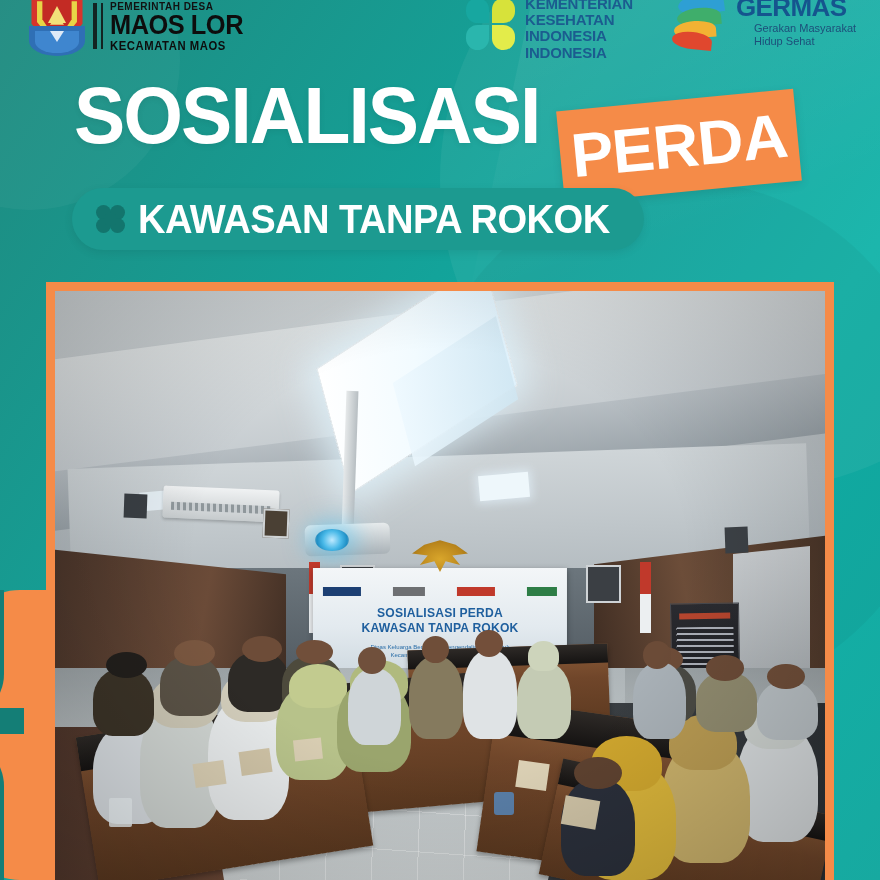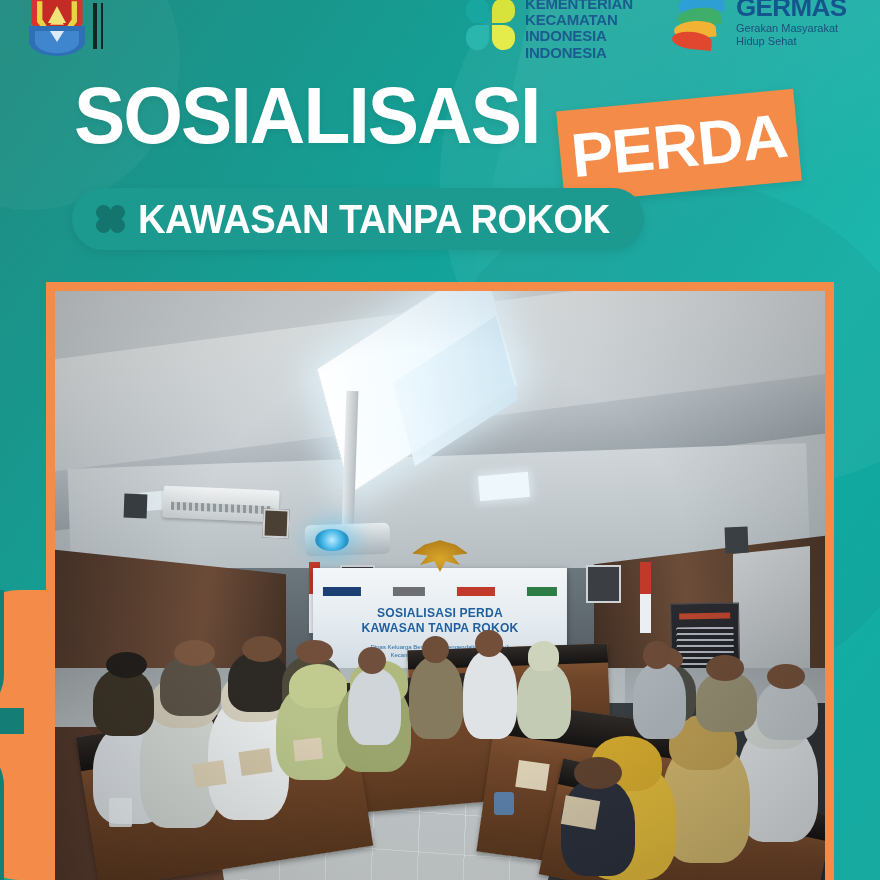--- a/index.html
+++ b/index.html
@@ -115,21 +115,21 @@
           border-radius:50% 50% 0 50%; transform:rotate(-8deg);}
   .gm-2 { width:44px;height:18px; left:7px; top:14px; background:#3fae6b;
           border-radius:50% 50% 0 50%; transform:rotate(-6deg);}
   .gm-3 { width:42px;height:17px; left:4px; top:27px; background:#f2b233;
           border-radius:50% 50% 0 50%; transform:rotate(-4deg);}
   .gm-4 { width:40px;height:17px; left:2px; top:38px; background:#e0472e;
           border-radius:50% 50% 0 50%; transform:rotate(6deg);}
   .germas-title {
     color:#15558e; font-weight:bold; font-size:26px; letter-spacing:-.6px; line-height:1;
   }
-  .germas-sub { color:#1d4f7a; font-size:11px; line-height:1.2; margin-top:2px; }
+  .germas-sub { color:#1d4f7a; font-size:11px; line-height:1.2; margin-top:2px;margin-left:18px; }
 
   
   .hero-title {
     position:absolute; left:74px; top:76px;
     font-size:80px; font-weight:bold; color:#ffffff;
     letter-spacing:-2px; line-height:1;
     font-family:"Liberation Sans","DejaVu Sans",sans-serif;
     transform:scaleX(.96); transform-origin:left center;
     text-shadow:0 2px 6px rgba(0,0,0,.07);
   }
@@ -441,32 +441,37 @@
       <div class="shield-in"></div>
       <div class="shield-core"></div>
       <div class="star"></div>
       <div class="star2"></div>
       <div class="wave"></div>
       <div class="wave2"></div>
       <div class="tri"></div>
     </div>
     <div class="logo-divider"></div>
     <div class="logo-divider2"></div>
+    <div class="maos-text">
+      <div class="maos-kab">PEMERINTAH DESA</div>
+      <div class="maos-main">MAOS LOR</div>
+      <div class="maos-sub">KECAMATAN MAOS</div>
+    </div>
   </div>
 
   <div class="logo-kemenkes">
     <div class="kemenkes-mark">
       <div class="km-q km-tl"></div>
       <div class="km-q km-tr"></div>
       <div class="km-q km-bl"></div>
       <div class="km-q km-br"></div>
     </div>
     <div class="kemenkes-text">
       <div class="l1">KEMENTERIAN</div>
-      <div>KECAMATAN</div>
+      <div>KESEHATAN</div>
       <div>INDONESIA</div>
       <div>INDONESIA</div>
     </div>
   </div>
 
   <div class="logo-germas">
     <div class="germas-mark">
       <div class="gm-s gm-1"></div>
       <div class="gm-s gm-2"></div>
       <div class="gm-s gm-3"></div>

